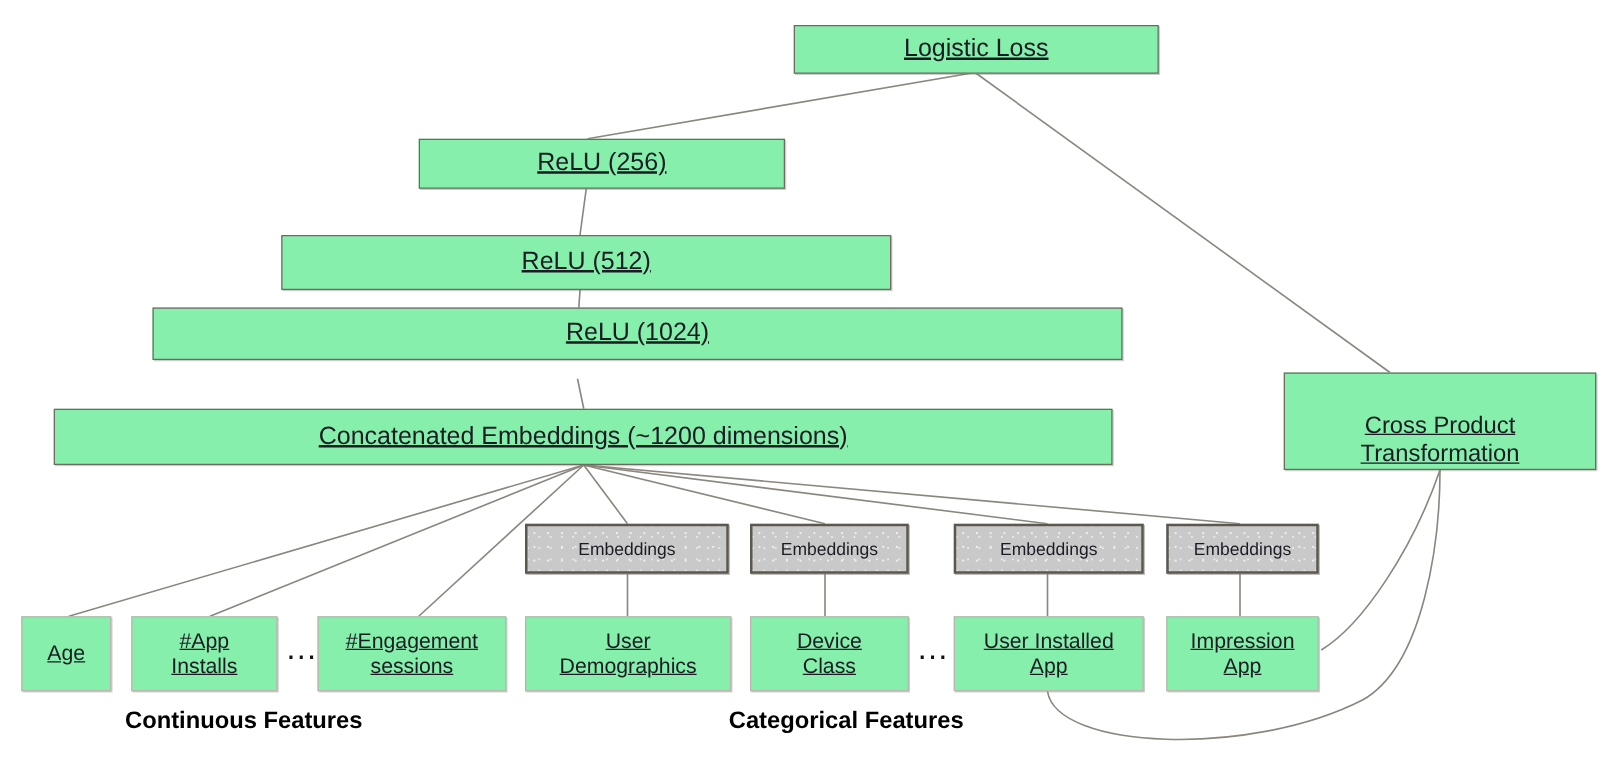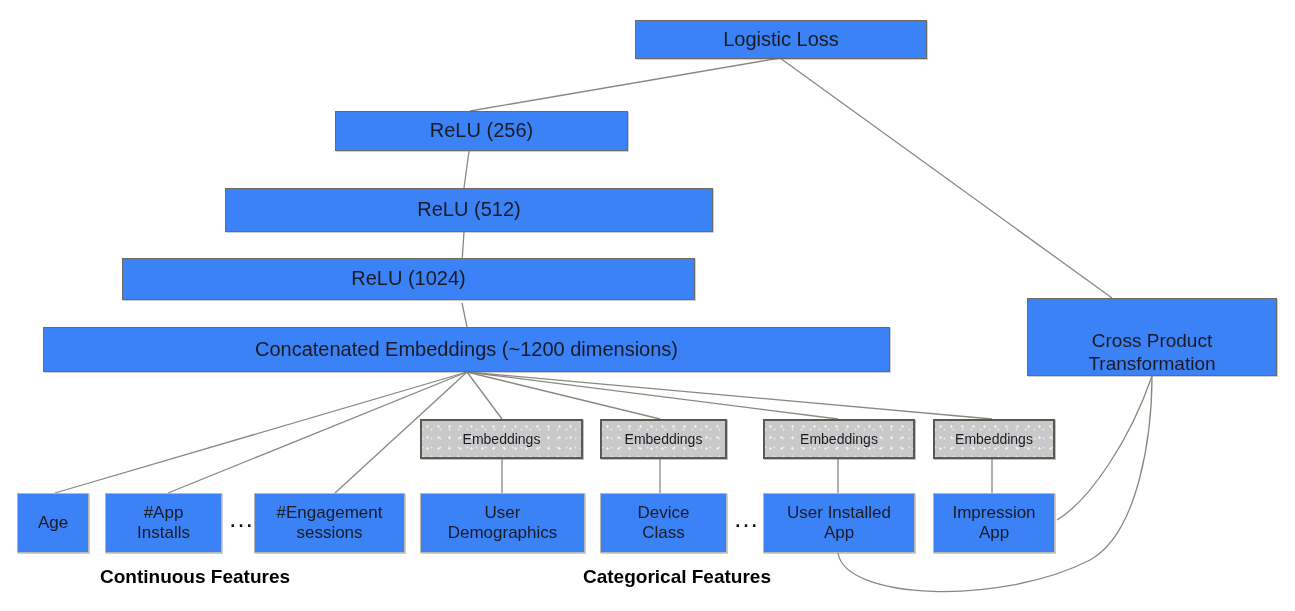--- a/index.html
+++ b/index.html
@@ -15,23 +15,24 @@
     position:absolute;
     box-sizing:border-box;
     display:flex;align-items:center;justify-content:center;
     text-align:center;
     line-height:1.18;
     color:#1b1b24;
     z-index:2;
   }
   
   .plain{
-    background:#3b82f6;
+    background:#86efac;
     border:1px solid #6e6a62;
     box-shadow:1px 1px 0 rgba(120,115,108,.35);
+    text-decoration:underline;
   }
   .plain.thin{border:1px solid #b9b6b0;}
   
   .emb{
     border:2px solid #5c574f;
     background-color:#c9c9c9;
     background-image:
       radial-gradient(#efefef 1.05px, transparent 1.15px),
       radial-gradient(#e8e8e8 .95px, transparent 1.05px);
     background-size:11px 11px, 9px 9px;
@@ -100,21 +101,21 @@
   </div>
 
   <div class="node plain t20" style="left:322px;top:111px;width:293px;height:40px;margin-left:13px;">
     <span>ReLU (256)</span>
   </div>
 
   <div class="node plain t20" style="left:225px;top:188px;width:488px;height:44px;">
     <span>ReLU (512)</span>
   </div>
 
-  <div class="node plain t20" style="left:122px;top:258px;width:573px;height:42px;">
+  <div class="node plain t20" style="left:122px;top:246px;width:776px;height:42px;">
     <span>ReLU (1024)</span>
   </div>
 
   <div class="node plain t20" style="left:43px;top:327px;width:847px;height:45px;">
     <span>Concatenated Embeddings (~1200 dimensions)</span>
   </div>
 
   <div class="node plain t19" style="left:1027px;top:298px;width:250px;height:78px;flex-direction:column;justify-content:flex-end;">
     <span>Cross Product</span>
     <span>Transformation</span>

